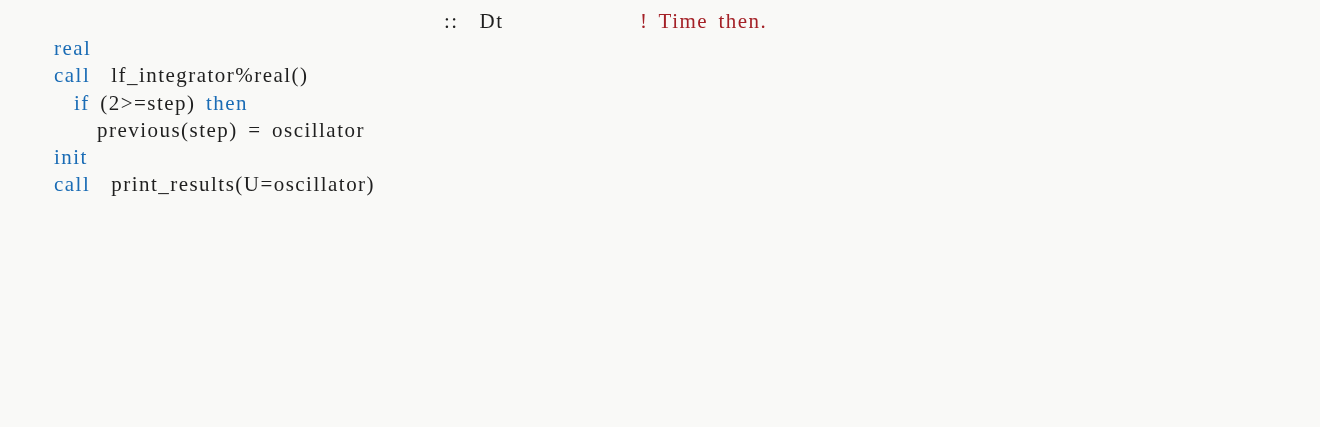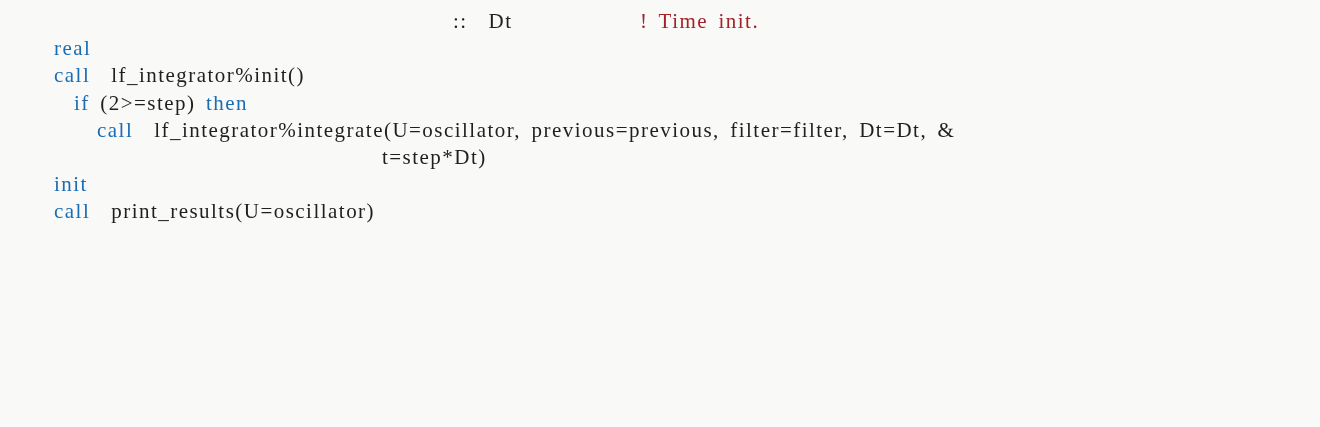--- a/index.html
+++ b/index.html
@@ -21,56 +21,53 @@
     position: relative;
     white-space: pre;
     height: 27.2px;
   }
   .kw { color: var(--kw, #1a6cb5); text-align: right; }
   .cm { color: var(--cm, #a42127); }
   .tx { color: var(--tx, #1f1f1f); }
   .ind1 { padding-left: 20px; }   
   .ind2 { padding-left: 43px; }   
   .cont { padding-left: 328px; }  
-  .decl-pos    { position: absolute; left: 441px; top: 0; }
+  .decl-pos    { position: absolute; left: 432px; top: 0; }
   .comment-pos { position: absolute; left: 628px; top: 0; }
 </style>
 </head>
 <body>
 
 <div class="code-block">
 
   <div class="line">
     <span class="kw">real</span>
     <span class="tx decl-pos">::  Dt</span>
-    <span class="cm comment-pos">! Time init.</span>
+    <span class="cm comment-pos">! Time then.</span>
   </div>
 
   <div class="line">
-    <span class="kw">call</span><span class="tx">  lf_integrator%init()</span>
+    <span class="kw">call</span><span class="tx">  lf_integrator%real()</span>
   </div>
 
 
 
 
 
   <div class="line ind1">
     <span class="kw">if</span><span class="tx"> (2&gt;=step) </span><span class="kw">then</span>
   </div>
 
 
+  <div class="line ind2">
+    <span class="tx">previous(step) = oscillator</span>
+  </div>
 
 
-  <div class="line ind2">
-    <span class="kw">call</span><span class="tx">  lf_integrator%integrate(U=oscillator, previous=previous, filter=filter, Dt=Dt, &amp;</span>
-  </div>
 
-  <div class="line cont">
-    <span class="tx">t=step*Dt)</span>
-  </div>
 
 
   <div class="line">
     <span class="kw">init</span>
   </div>
 
   <div class="line">
     <span class="kw">call</span><span class="tx">  print_results(U=oscillator)</span>
   </div>
 

